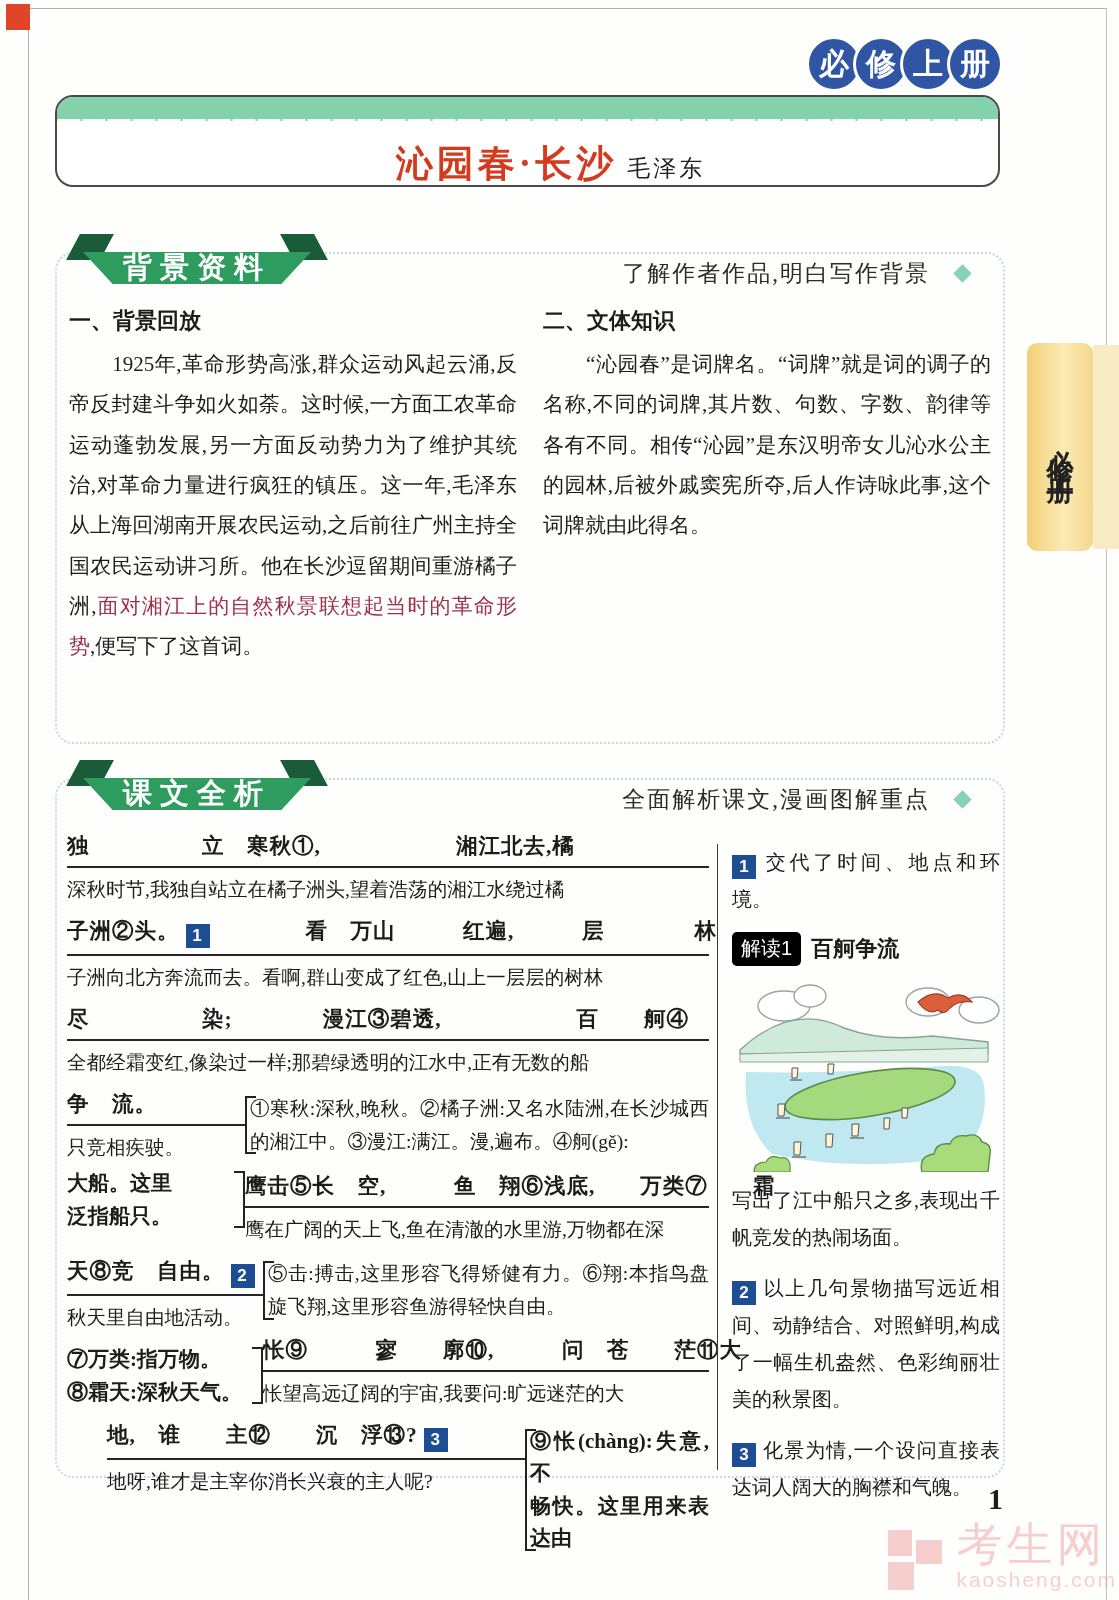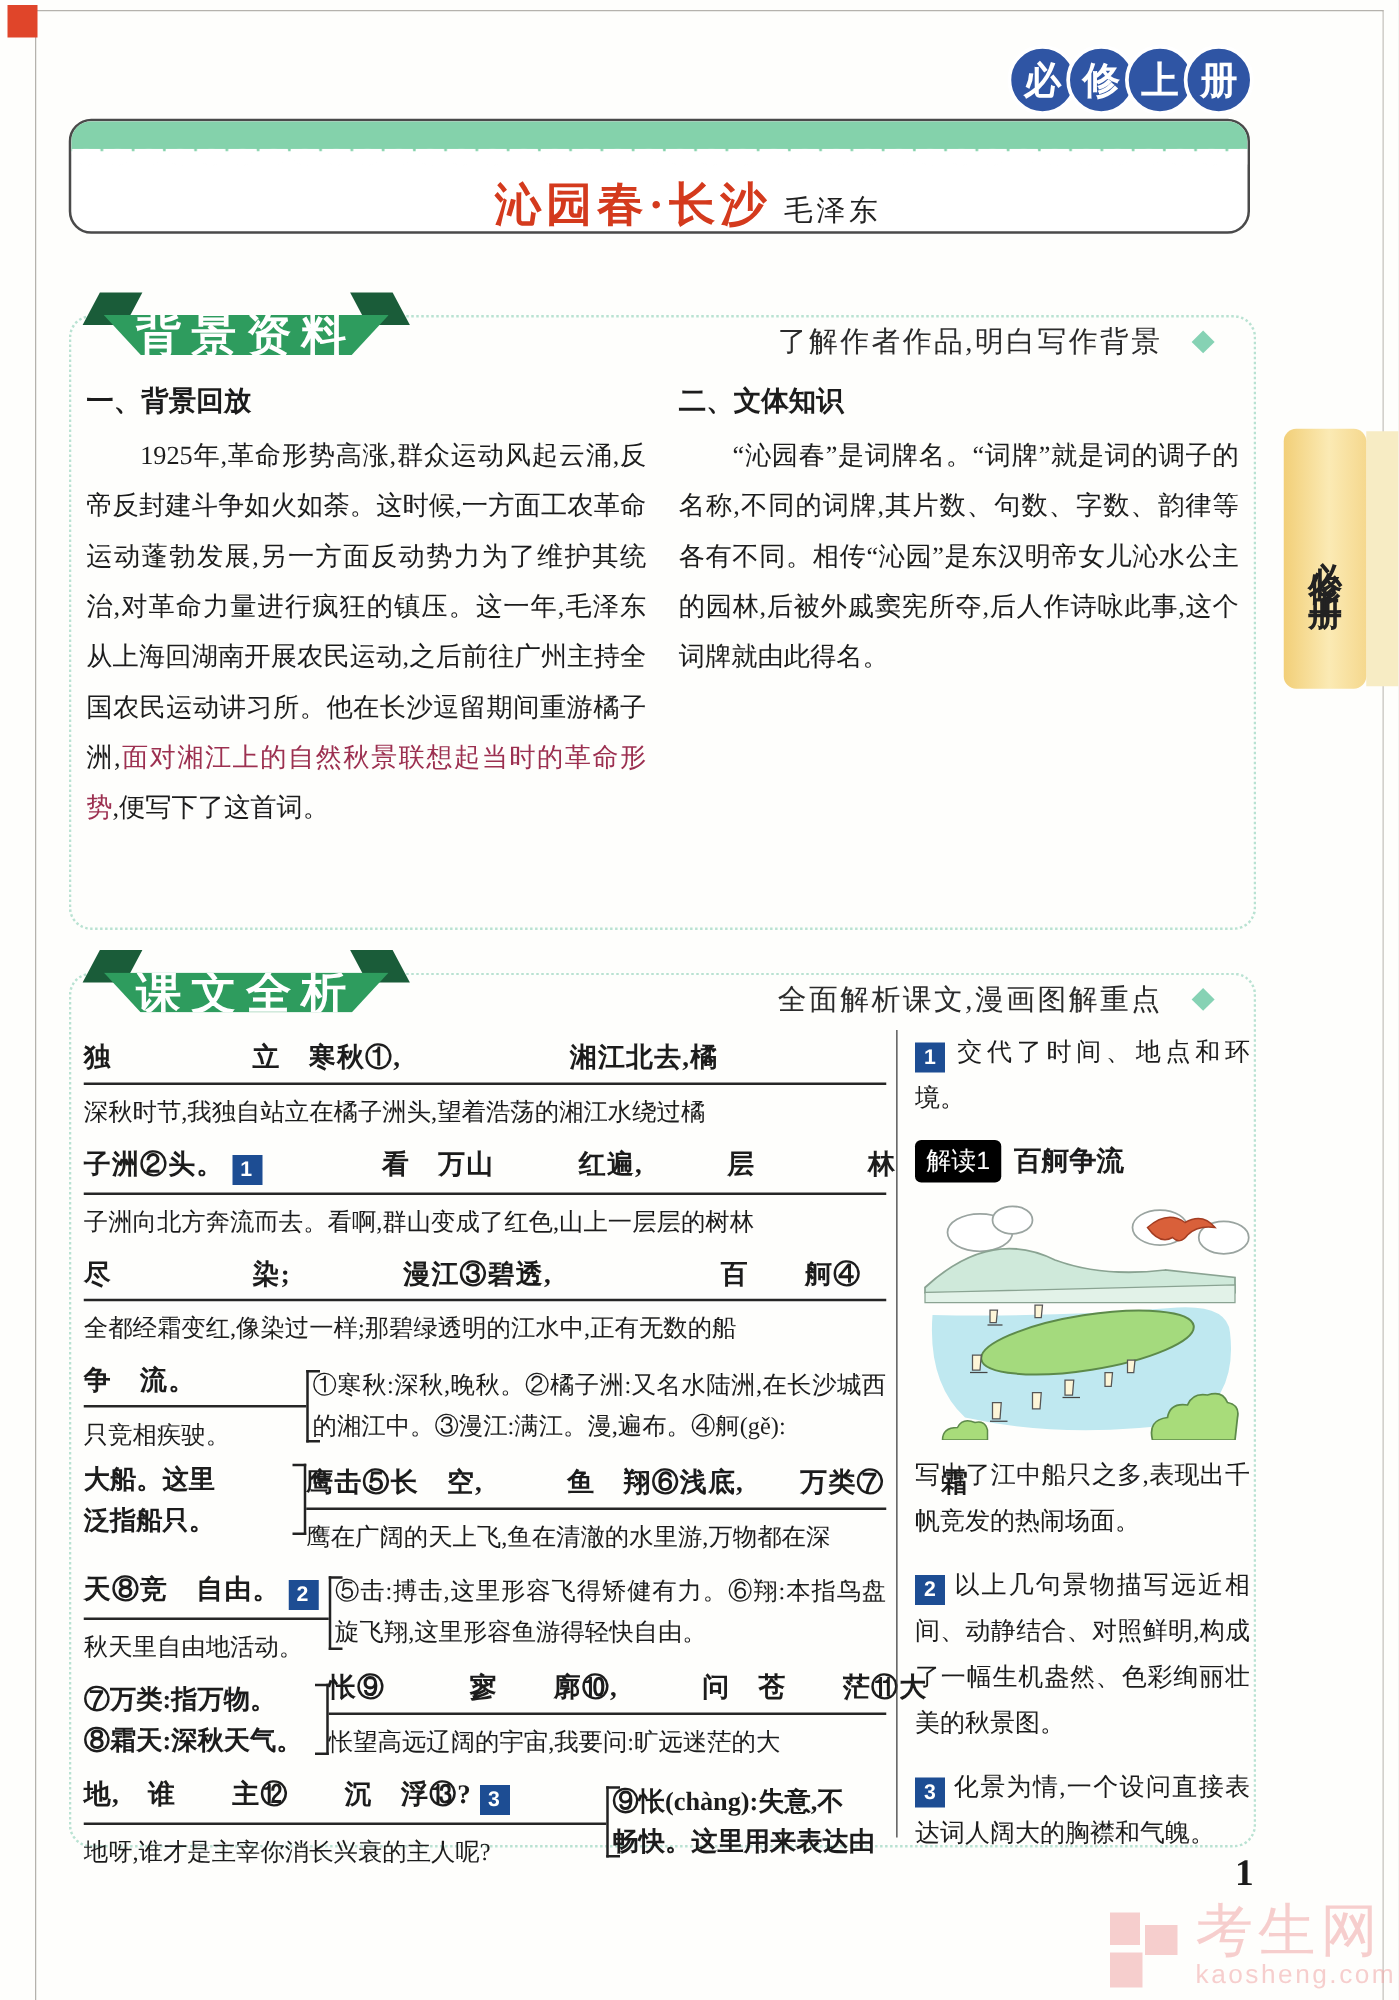--- a/index.html
+++ b/index.html
@@ -50,42 +50,42 @@
   .sec-badge {
     position:absolute; left:26px; top:-22px; width:228px; height:52px;
   }
   .sec-badge .wing { position:absolute; top:2px; width:34px; height:26px; background:#1a5c39; }
   .sec-badge .wing.l { left:-10px; transform:skewX(-28deg); }
   .sec-badge .wing.r { right:-10px; transform:skewX(28deg); }
   .sec-badge .face {
     position:absolute; inset:0; background:#2e9c5e; color:#fff;
     clip-path:polygon(0 0, 100% 0, 87% 100%, 13% 100%);
     display:flex; align-items:center; justify-content:center;
-    font-size:36px; font-weight:bold; letter-spacing:8px;
+    font-size:29px; font-weight:bold; letter-spacing:8px;
     font-family:"Liberation Sans", sans-serif;
     margin-top:20px;
   }
   .sec-tagline {
     position:absolute; right:34px; top:4px; font-size:23px; color:#2b2b2b; letter-spacing:2px;
     display:flex; align-items:center; gap:26px;
   }
   .diamond { width:13px; height:13px; background:#86d2b4; transform:rotate(45deg); }
 
   
   .bg-cols { position:absolute; left:12px; right:12px; top:52px; display:flex; gap:26px; }
   .bg-col { width:452px; }
   .bg-h { font-family:"Liberation Sans", sans-serif; font-size:22px; font-weight:bold; margin-bottom:8px; }
   .bg-p { font-size:21px; line-height:1.92; text-align:justify; }
   .indent::before { content:"　　"; }
   .hl { color:#9c3050; }
 
   
   .cw-body { position:absolute; left:10px; right:8px; top:44px; bottom:6px; display:flex; }
   .cw-main { width:650px; padding-right:8px; }
-  .cw-side { flex:1; border-left:1.5px solid #3a3a3a; padding-left:14px; }
+  .cw-side { flex:1; border-left:1.5px solid #3a3a3a; padding-left:14px;margin-top:20px; }
 
   .pl { font-size:21.5px; font-weight:bold; letter-spacing:1px;
         padding:7px 0 6px; border-bottom:2px solid #262626; white-space:nowrap; }
   .tl { font-size:19.5px; padding:8px 0 6px; white-space:nowrap; }
   .mark {
     display:inline-flex; width:24px; height:24px; background:#1d4d93; color:#fff;
     align-items:center; justify-content:center; font-size:17px; font-weight:bold;
     font-family:"Liberation Sans", sans-serif; vertical-align:-3px; margin:0 6px;
   }
   .flexrow { display:flex; }
@@ -224,21 +224,21 @@
             </div>
           </div>
           <div class="rcol">
             <div class="brk-l notetext" style="margin:8px 0 4px;">⑤击:搏击,这里形容飞得矫健有力。⑥翔:本指鸟盘旋飞翔,这里形容鱼游得轻快自由。</div>
             <div class="pl">怅⑨　　　寥　　廓⑩,　　　问　苍　　茫⑪大</div>
             <div class="tl">怅望高远辽阔的宇宙,我要问:旷远迷茫的大</div>
           </div>
         </div>
 
         <div class="flexrow">
-          <div style="width:418px; flex:none;">
+          <div style="width:418px; flex:none;margin-left:40px;">
             <div class="pl"><span>地,　谁　　主⑫　　沉　浮⑬?</span><span class="mark">3</span></div>
             <div class="tl">地呀,谁才是主宰你消长兴衰的主人呢?</div>
           </div>
           <div class="rcol">
             <div class="brk-l notetext" style="margin-top:12px;">
               <div class="ln">⑨怅(chàng):失意,不</div>
               <div class="ln">畅快。这里用来表达由</div>
             </div>
           </div>
         </div>

